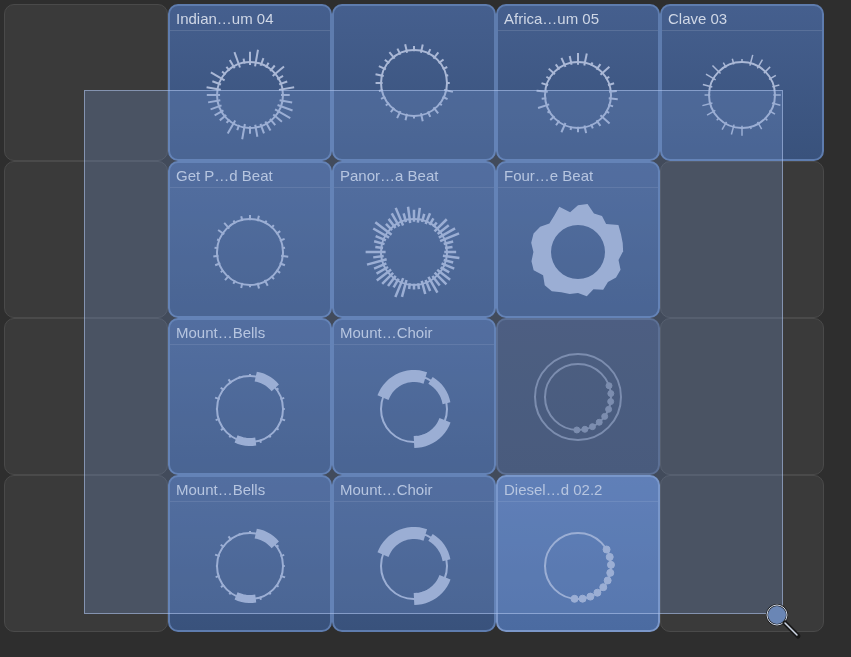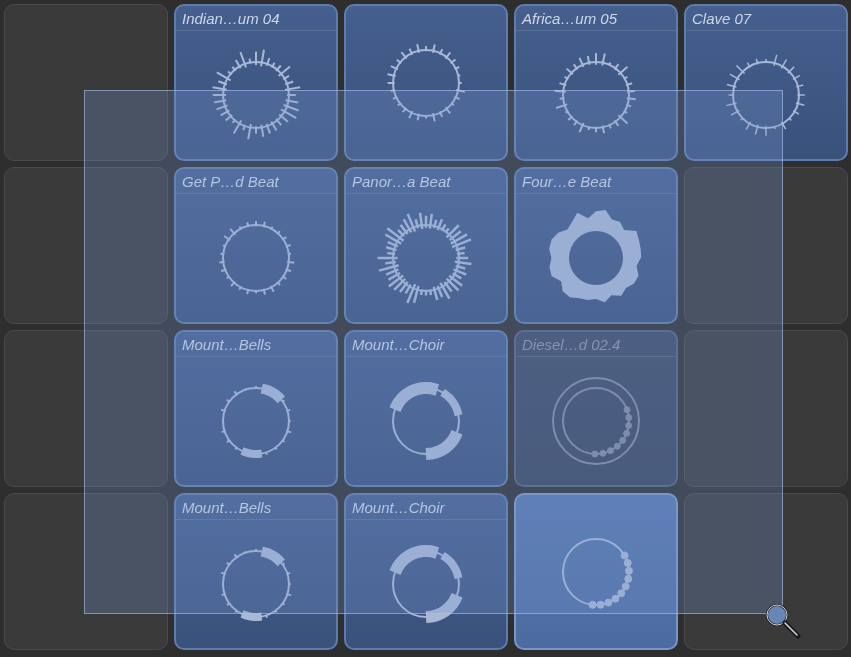--- a/index.html
+++ b/index.html
@@ -22,23 +22,21 @@
     width: 851px;
     height: 657px;
     font-family: -apple-system, Helvetica, Arial, sans-serif;
     position: relative;
     overflow: hidden;
   }
   .grid {
     display: grid;
     grid-template-columns: repeat(5, 164px);
     grid-template-rows: repeat(4, 157px);
-    gap: 6px;
     padding: 4px;
-    font-style: italic;
   }
   .cell {
     border-radius: 10px;
     position: relative;
     overflow: hidden;
   }
   .cell.empty {
     background: var(--empty-cell);
     border: 1px solid #4a4a4a;
   }
@@ -215,21 +213,21 @@
               <line x1="22.327450132392837" y1="34.02324588477366" x2="18.400200150849145" y2="31.755847050754454"></line>
               <line x1="26.90834952600653" y1="29.208184523704126" x2="20.702458203377567" y2="23.620374878336133"></line>
               <line x1="31.45194654286743" y1="24.47079456166989" x2="27.773553779284892" y2="19.407921265482894"></line>
               <line x1="37.513729046910385" y1="21.95537627042867" x2="33.45756321712597" y2="12.845078655679167"></line>
               <line x1="43.56446365932175" y1="19.723181961002403" x2="41.72041601532117" y2="11.047619891724459"></line>
             </g>
           </svg>
         </div>
       </div>
       <div class="cell active">
-        <div class="label">Clave 07</div>
+        <div class="label">Clave 03</div>
         <div class="wave-wrap">
           <svg class="wave-svg" viewBox="0 0 100 100" stroke="#aab8d6">
             <circle cx="50" cy="50" r="33" fill="none" stroke-width="2"></circle>
             <g stroke-width="1.5">
               <line x1="50" y1="17.86952160493827" x2="50" y2="14.101594650205762"></line>
               <line x1="57.87735900796565" y1="20.601295952811824" x2="60.75326008977497" y2="9.86828699795715"></line>
               <line x1="65.31386445473251" y1="23.475608704180228" x2="70.45378515089163" y2="14.573004911557831"></line>
               <line x1="71.8940146833576" y1="28.105985316642403" x2="78.13622076515097" y2="21.863779234849037"></line>
               <line x1="76.99859143531842" y1="34.41235596707819" x2="83.84632795678002" y2="30.458813443072703"></line>
               <line x1="80.24364567623283" y1="41.896239564880396" x2="87.31524090522731" y2="40.00141133407155"></line>
@@ -397,21 +395,20 @@
         <div class="wave-wrap">
           <svg class="wave-svg" viewBox="0 0 100 100" stroke="#aab8d6">
             <circle cx="50" cy="50" r="33" fill="none" stroke-width="2"></circle>
             <path d="M18.99014351406502 38.713335270252934L20.339796472127485 35.53375215596046L22.01441282683794 32.51266428030424L23.995645130978165 29.68317131425329L26.261786588824513 27.076273774853085L28.788008880344197 24.72053337707373L31.54663418546534 22.641760105683634L34.507438428065605 20.86272943565541L37.6379824172749 19.402932799296018L40.90396725803904 18.278364034035473L44.2696101369913 17.501344150597134L47.69803636644386 17.0803863414258L51.151683391182544 17.02010270836984L54.59271233168216 17.321153731528177L57.98342255478903 17.98024103289211L61.286664729747045 18.990143514065018" stroke-width="12" fill="none"></path>
             <path d="M81.00985648593498 61.286664729747066L79.702158591516 64.37990872726361L78.08685019042099 67.32422715104049L76.18066022961077 70.08912715728778L74.00333017191062 72.64597404966821L71.5774095434833 74.96828783462726L68.92802239958452 77.03201746153673L66.082607127199 78.81578990748247L63.070632279292184 80.30113152704904L59.923291383641015 81.47265937469149L56.67317988695725 82.3182405182632L53.35395758003246 82.82911769376909L50 83" stroke-width="12" fill="none"></path>
             <path d="M66.5 21.421161675113527L69.51321839599821 23.387328059173065L72.29447685131679 25.669847885265902L74.81071364680625 28.241588101697733L77.03201746153673 31.071977600415465L78.93198293834776 34.127370625660205L80.48802457287246 37.37144673195205L81.68164519473564 40.765642536977225L82.49865584940287 44.26961013699127" stroke-width="8" fill="none"></path>
           </svg>
         </div>
       </div>
       <div class="cell inactive">
-        <div class="label">Diesel…d 02.4</div>
         <div class="wave-wrap">
           <svg class="wave-svg" viewBox="0 0 100 100" stroke="#7e8aa2">
             <circle cx="50" cy="50" r="43" fill="none" stroke-width="2"></circle>
             <circle cx="50" cy="50" r="33" fill="none" stroke-width="2"></circle>
             <circle cx="81.00985648593498" cy="38.713335270252934" r="3" fill="#7e8aa2"></circle>
             <circle cx="82.81922254715302" cy="46.55056071216744" r="3" fill="#7e8aa2"></circle>
             <circle cx="82.67884626847183" cy="54.59271233168216" r="3" fill="#7e8aa2"></circle>
             <circle cx="80.59706720070399" cy="62.362017582725095" r="3" fill="#7e8aa2"></circle>
             <circle cx="76.69756081437326" cy="69.39691332565161" r="3" fill="#7e8aa2"></circle>
             <circle cx="71.2119911196558" cy="75.27946662292628" r="3" fill="#7e8aa2"></circle>
@@ -460,20 +457,21 @@
         <div class="wave-wrap">
           <svg class="wave-svg" viewBox="0 0 100 100" stroke="#aab8d6">
             <circle cx="50" cy="50" r="33" fill="none" stroke-width="2"></circle>
             <path d="M18.99014351406502 38.713335270252934L20.339796472127485 35.53375215596046L22.01441282683794 32.51266428030424L23.995645130978165 29.68317131425329L26.261786588824513 27.076273774853085L28.788008880344197 24.72053337707373L31.54663418546534 22.641760105683634L34.507438428065605 20.86272943565541L37.6379824172749 19.402932799296018L40.90396725803904 18.278364034035473L44.2696101369913 17.501344150597134L47.69803636644386 17.0803863414258L51.151683391182544 17.02010270836984L54.59271233168216 17.321153731528177L57.98342255478903 17.98024103289211L61.286664729747045 18.990143514065018" stroke-width="12" fill="none"></path>
             <path d="M81.00985648593498 61.286664729747066L79.702158591516 64.37990872726361L78.08685019042099 67.32422715104049L76.18066022961077 70.08912715728778L74.00333017191062 72.64597404966821L71.5774095434833 74.96828783462726L68.92802239958452 77.03201746153673L66.082607127199 78.81578990748247L63.070632279292184 80.30113152704904L59.923291383641015 81.47265937469149L56.67317988695725 82.3182405182632L53.35395758003246 82.82911769376909L50 83" stroke-width="12" fill="none"></path>
             <path d="M66.5 21.421161675113527L69.51321839599821 23.387328059173065L72.29447685131679 25.669847885265902L74.81071364680625 28.241588101697733L77.03201746153673 31.071977600415465L78.93198293834776 34.127370625660205L80.48802457287246 37.37144673195205L81.68164519473564 40.765642536977225L82.49865584940287 44.26961013699127" stroke-width="8" fill="none"></path>
           </svg>
         </div>
       </div>
       <div class="cell selected active">
+        <div class="label">Diesel…d 02.2</div>
         <div class="wave-wrap">
           <svg class="wave-svg" viewBox="0 0 100 100" stroke="#aab8d6">
             <circle cx="50" cy="50" r="33" fill="none" stroke-width="2"></circle>
             <circle cx="78.57883832488648" cy="33.5" r="3.5" fill="#aab8d6"></circle>
             <circle cx="81.72163596596452" cy="40.90396725803903" r="3.5" fill="#aab8d6"></circle>
             <circle cx="82.97989729163015" cy="48.84831660881747" r="3.5" fill="#aab8d6"></circle>
             <circle cx="82.27887082421559" cy="56.86108579698606" r="3.5" fill="#aab8d6"></circle>
             <circle cx="79.66020352787251" cy="64.46624784403956" r="3.5" fill="#aab8d6"></circle>
             <circle cx="75.27946662292628" cy="71.21199111965579" r="3.5" fill="#aab8d6"></circle>
             <circle cx="69.39691332565161" cy="76.69756081437326" r="3.5" fill="#aab8d6"></circle>

